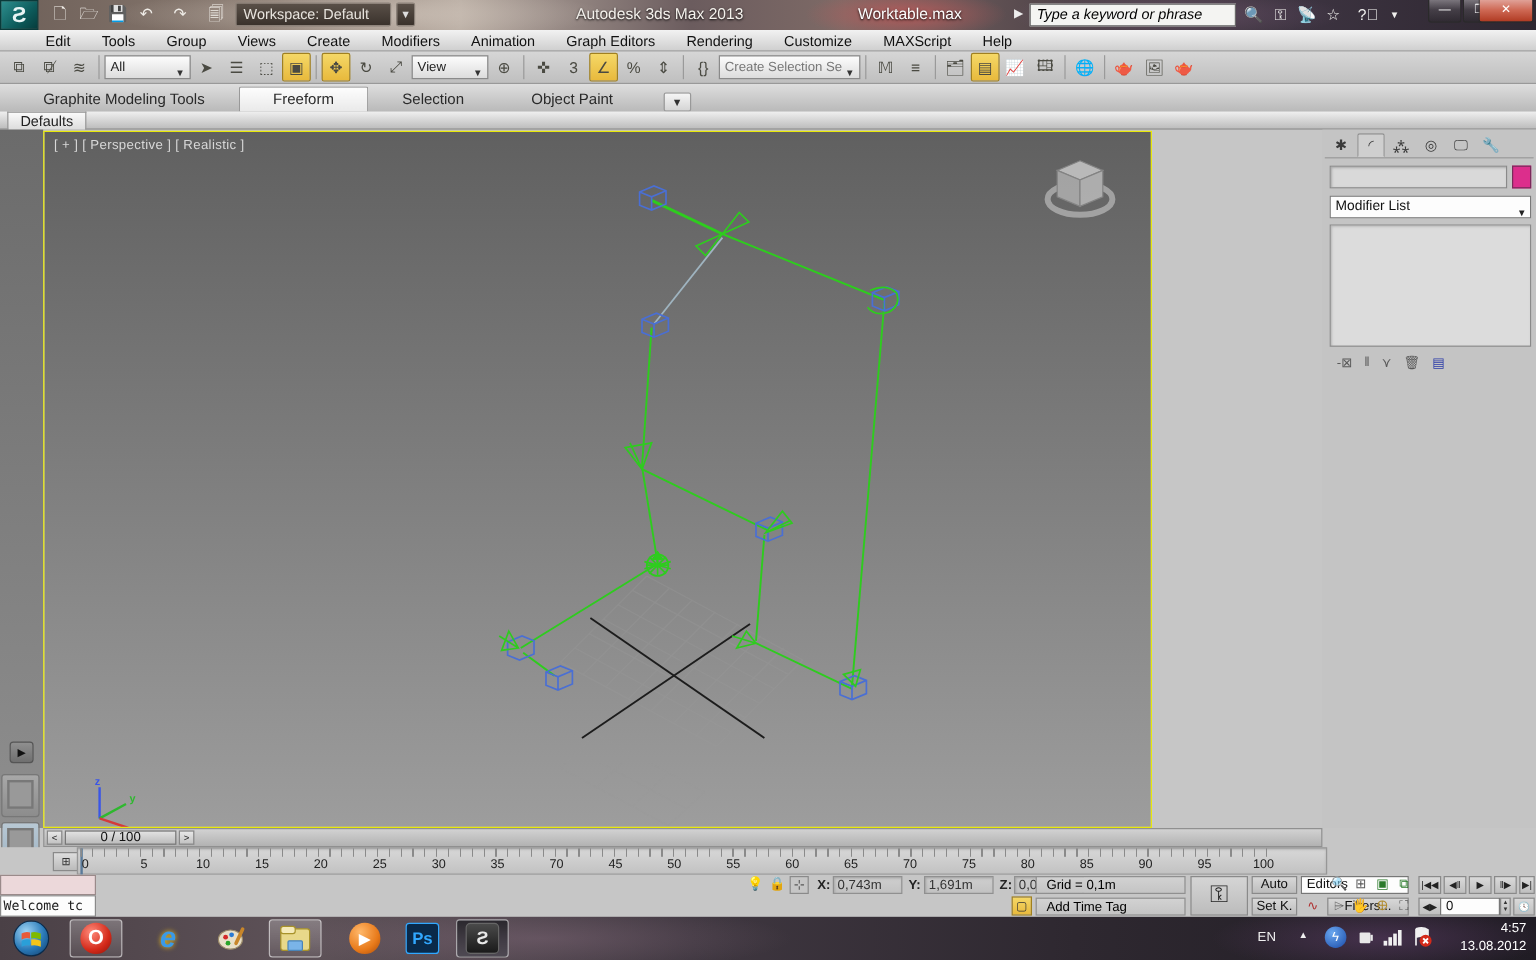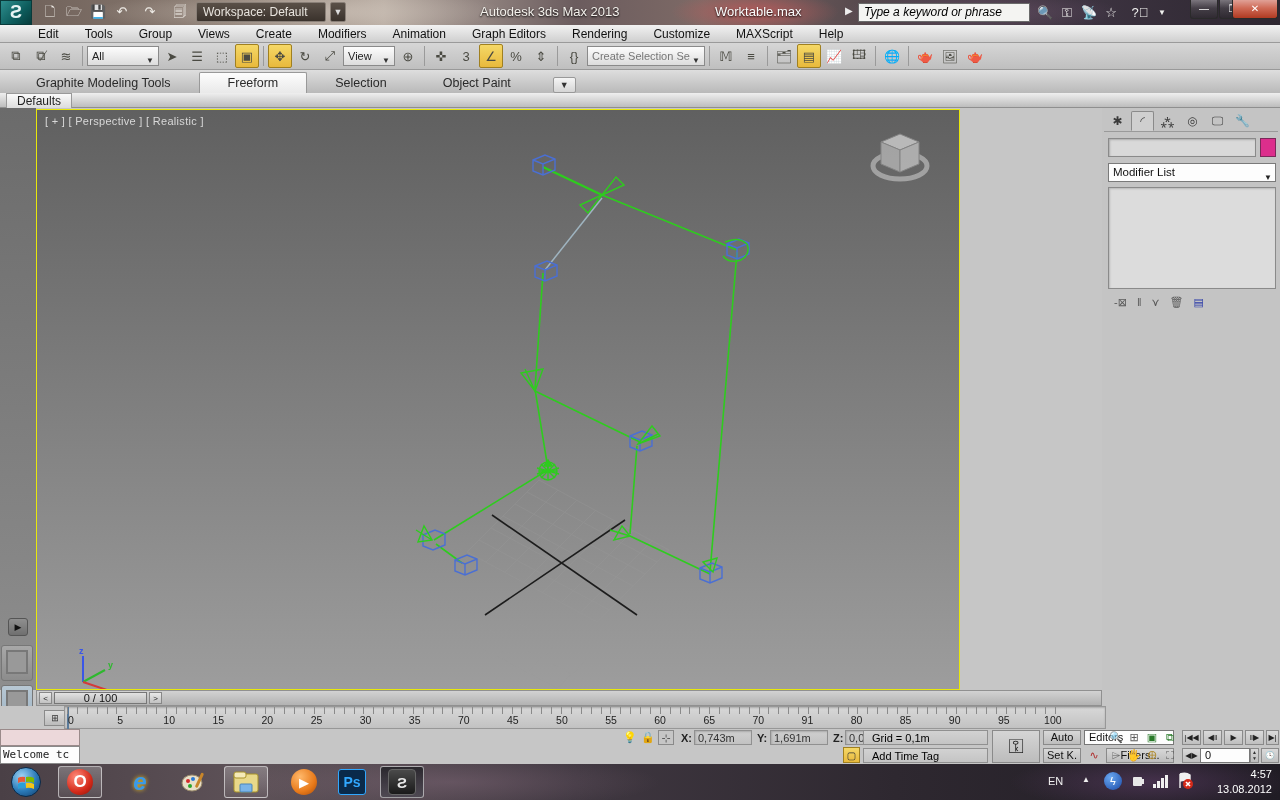--- a/index.html
+++ b/index.html
@@ -241,21 +241,21 @@
   <div class="tsep"></div>
   <div class="tdd" style="width:72px">All</div>
   <div class="tbtn">➤</div>
   <div class="tbtn">☰</div>
   <div class="tbtn">⬚</div>
   <div class="tbtn active">▣</div>
   <div class="tsep"></div>
   <div class="tbtn active">✥</div>
   <div class="tbtn">↻</div>
   <div class="tbtn">⤢</div>
-  <div class="tdd" style="width:52px">View</div>
+  <div class="tdd" style="width:64px">View</div>
   <div class="tbtn">⊕</div>
   <div class="tsep"></div>
   <div class="tbtn">✜</div>
   <div class="tbtn">3</div>
   <div class="tbtn active">∠</div>
   <div class="tbtn">%</div>
   <div class="tbtn">⇕</div>
   <div class="tsep"></div>
   <div class="tbtn">{}</div>
   <div class="tdd" style="width:118px;color:#777">Create Selection Se</div>
@@ -438,21 +438,21 @@
         <span>25</span>
       <span>30</span>
         <span>35</span>
       <span>70</span>
         <span>45</span>
       <span>50</span>
         <span>55</span>
       <span>60</span>
         <span>65</span>
       <span>70</span>
-        <span>91</span>
+        <span>75</span>
       <span>80</span>
         <span>85</span>
       <span>90</span>
         <span>95</span>
       <span>100</span>
     </div>
   </div>
 </div>
 
 <div class="abs" id="statusarea">

